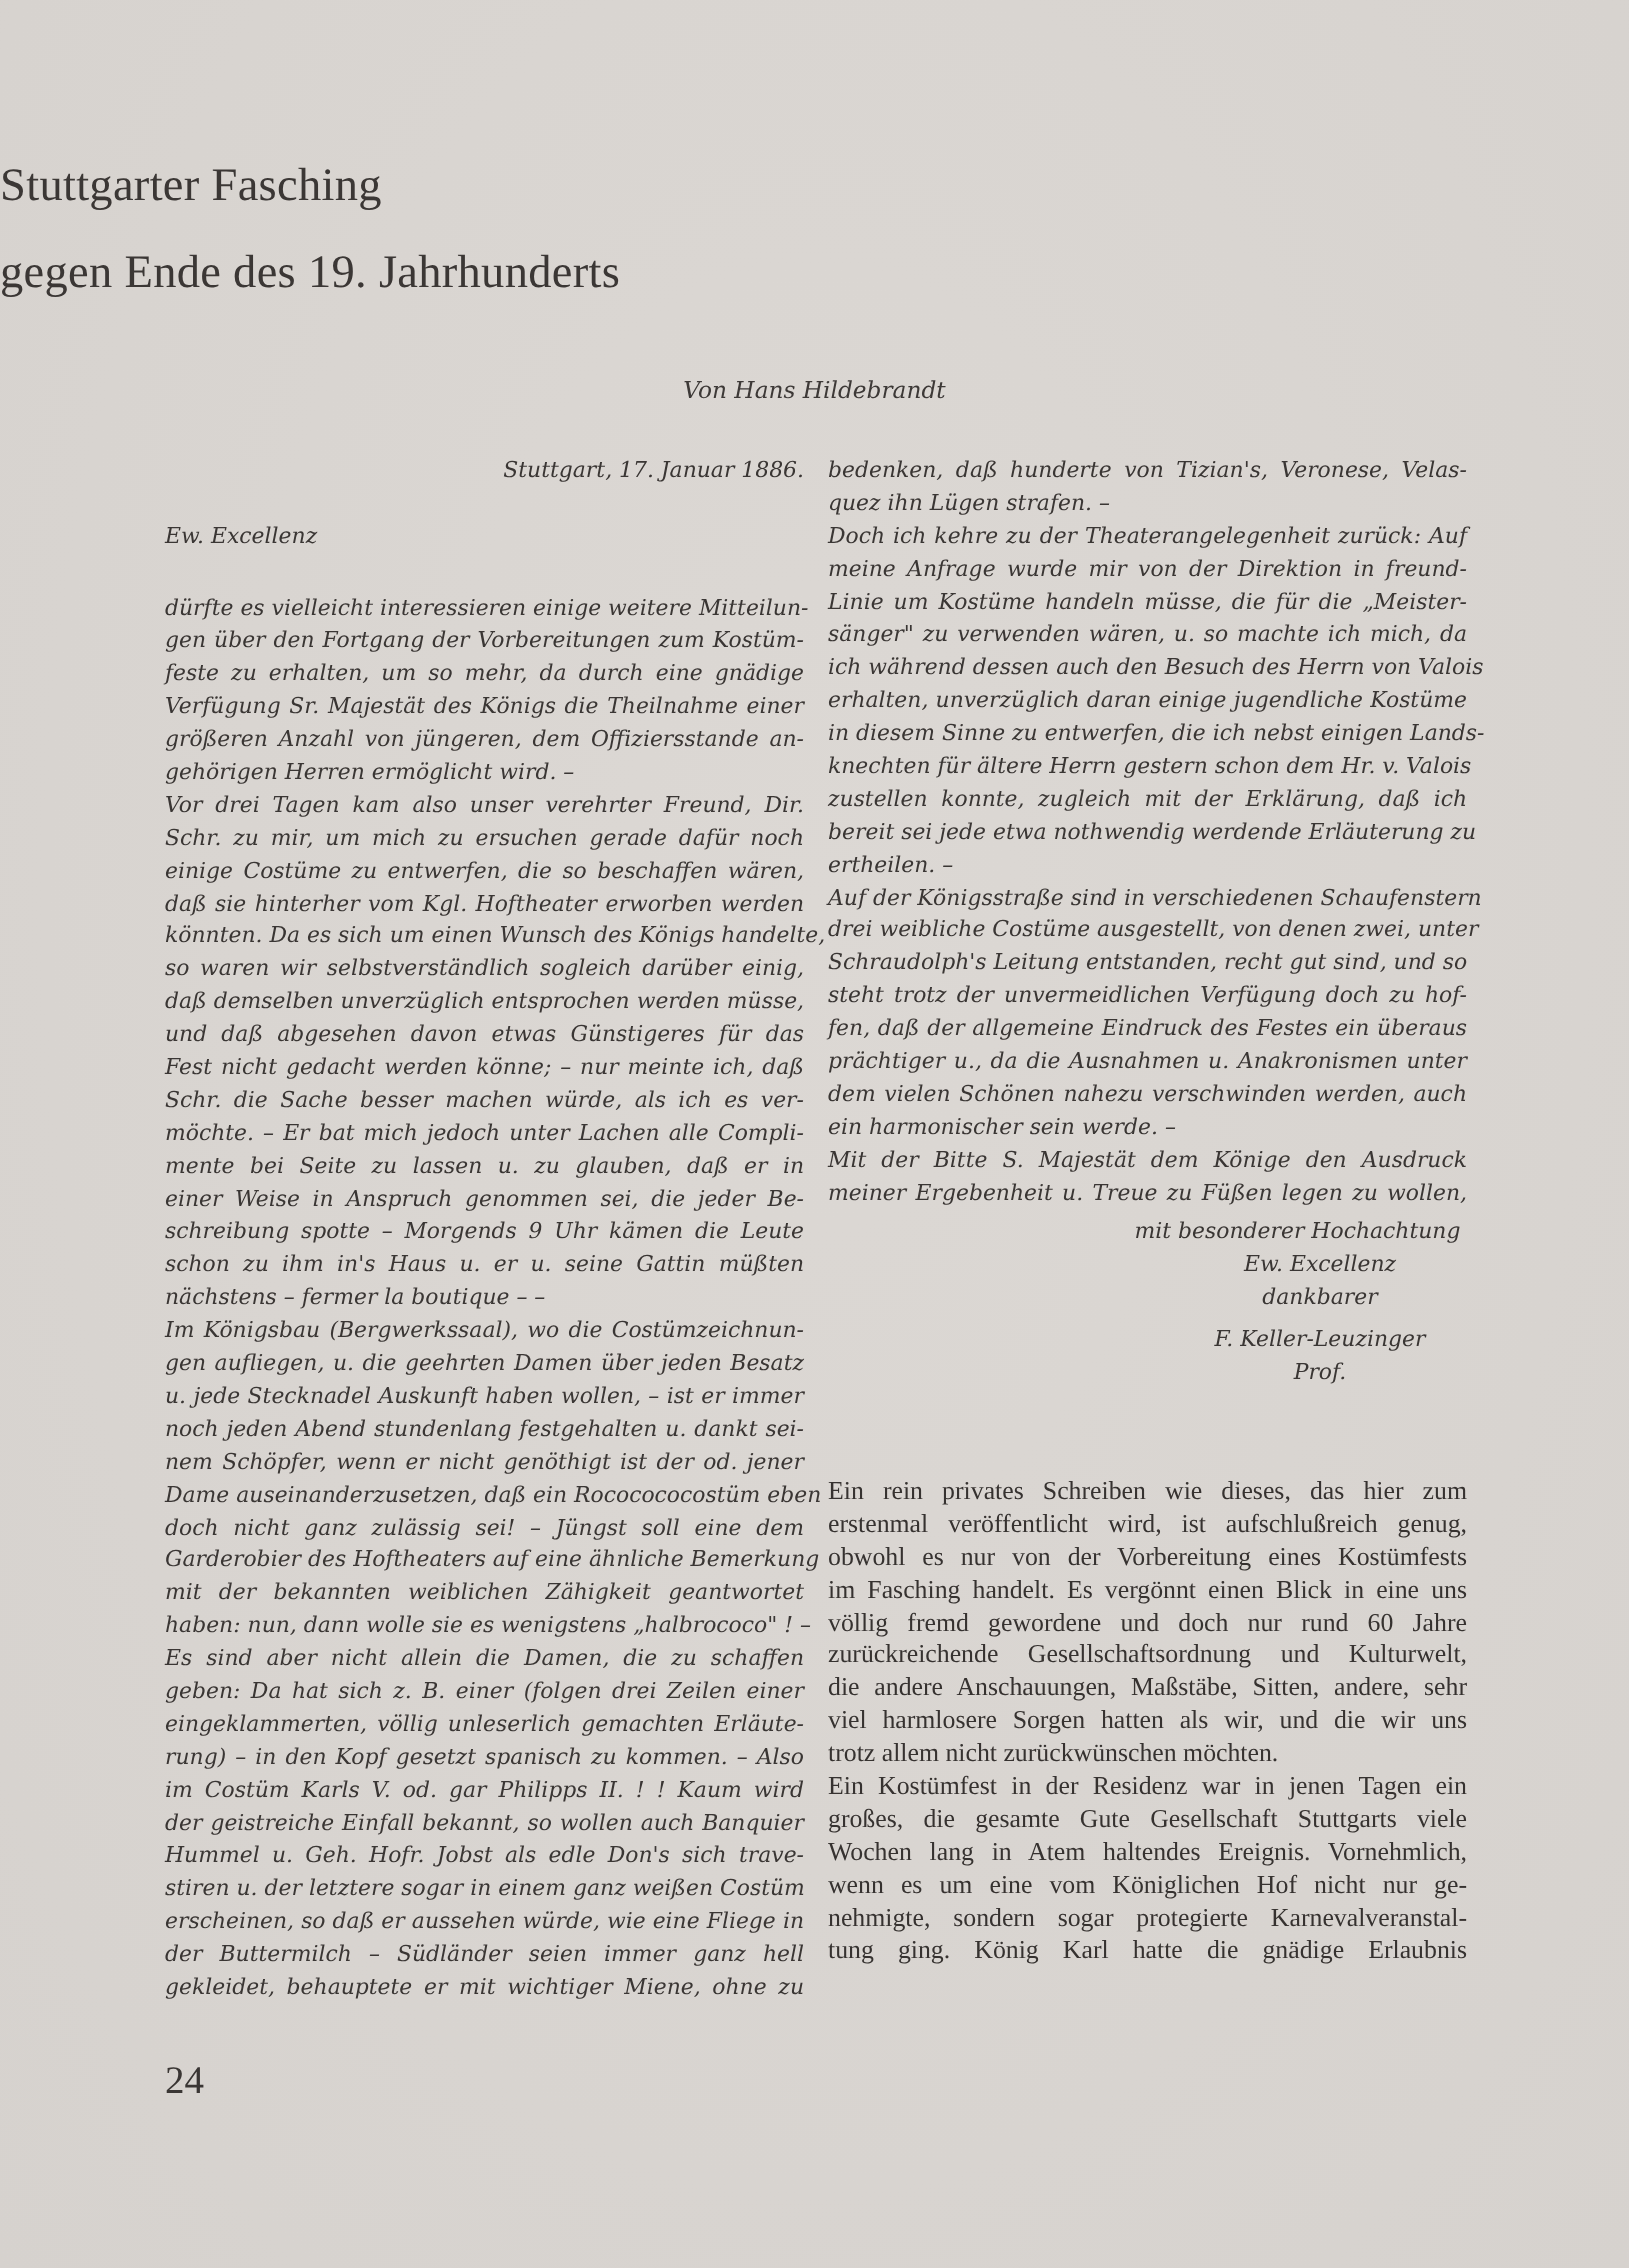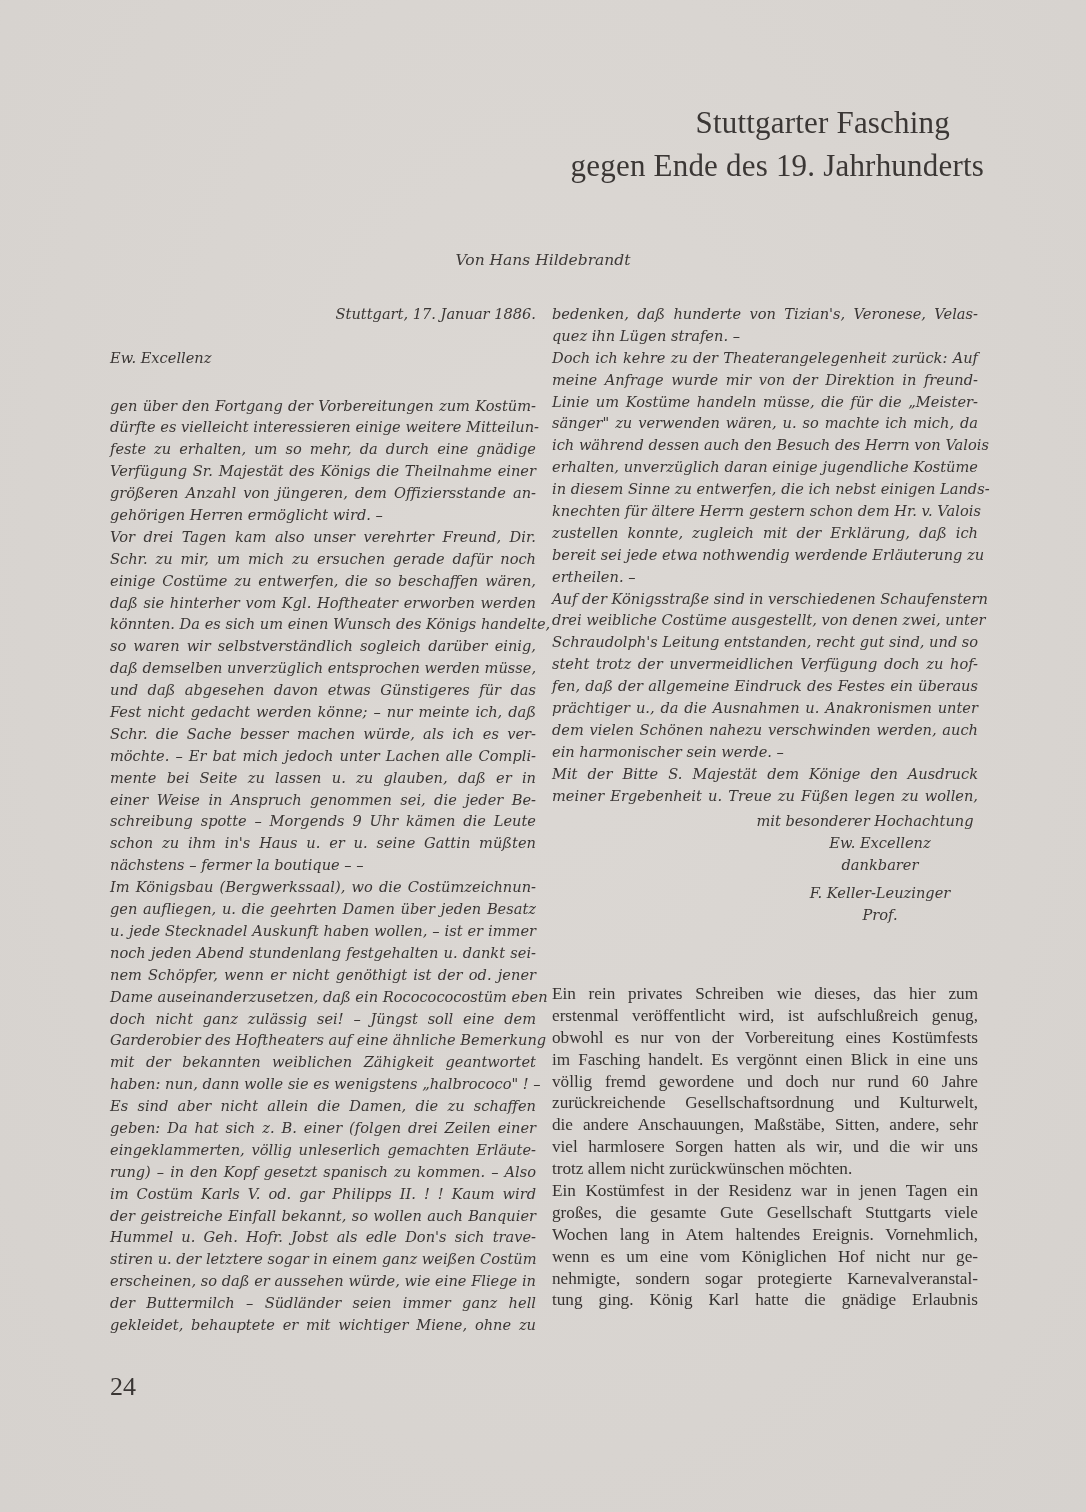--- a/index.html
+++ b/index.html
@@ -4,27 +4,27 @@
 <style>
   html, body { margin: 0; padding: 0; }
   body {
     width: 1086px; height: 1512px; overflow: hidden;
     background: #d9d5d1;
     background-image: radial-gradient(ellipse at 50% 40%, #dcd8d4 0%, #d6d2ce 100%);
     color: #3a3634;
     position: relative;
   }
   .title {
-    position: absolute; left: 0; width: 950px; text-align: right;
+    position: absolute; left: 0; width: 950px; text-align: left;
     font-family: "Liberation Serif", "DejaVu Serif", serif;
     font-size: 31px; color: #3b3735; letter-spacing: 0.2px; margin: 0;
     font-weight: normal;
   }
   #title1 { top: 105px; }
-  #title2 { top: 148px; margin-left: 34px; }
+  #title2 { top: 163px; }
   .author {
     position: absolute; top: 251px; left: 0; width: 1086px; text-align: center;
     font-family: "DejaVu Serif", serif; font-style: italic; font-size: 15.5px;
     color: #3d3937;
   }
   .col { position: absolute; width: 426px; }
   #col-left { left: 110px; top: 303px; }
   #col-right { left: 552px; top: 303px; }
   .line {
     height: 21.9px; line-height: 21.9px; white-space: nowrap;
@@ -52,22 +52,22 @@
 <h1 class="title" id="title2">gegen Ende des 19. Jahrhunderts</h1>
 <div class="author">Von Hans Hildebrandt</div>
 
 <div class="col" id="col-left">
   <div class="line right">Stuttgart, 17. Januar 1886.</div>
   <div class="gap"></div>
   <div class="line last">Ew. Excellenz</div>
   <div class="gap"></div>
   <div class="gap" style="height:4px"></div>
   <div id="left-lines">
+      <div class="line">dürfte es vielleicht interessieren einige weitere Mitteilun-</div>
       <div class="line">gen über den Fortgang der Vorbereitungen zum Kostüm-</div>
-      <div class="line">dürfte es vielleicht interessieren einige weitere Mitteilun-</div>
       <div class="line">feste zu erhalten, um so mehr, da durch eine gnädige</div>
       <div class="line">Verfügung Sr. Majestät des Königs die Theilnahme einer</div>
       <div class="line">größeren Anzahl von jüngeren, dem Offiziersstande an-</div>
       <div class="line last">gehörigen Herren ermöglicht wird. –</div>
       <div class="line">Vor drei Tagen kam also unser verehrter Freund, Dir.</div>
       <div class="line">Schr. zu mir, um mich zu ersuchen gerade dafür noch</div>
       <div class="line">einige Costüme zu entwerfen, die so beschaffen wären,</div>
       <div class="line">daß sie hinterher vom Kgl. Hoftheater erworben werden</div>
       <div class="line">könnten. Da es sich um einen Wunsch des Königs handelte,</div>
       <div class="line">so waren wir selbstverständlich sogleich darüber einig,</div>

